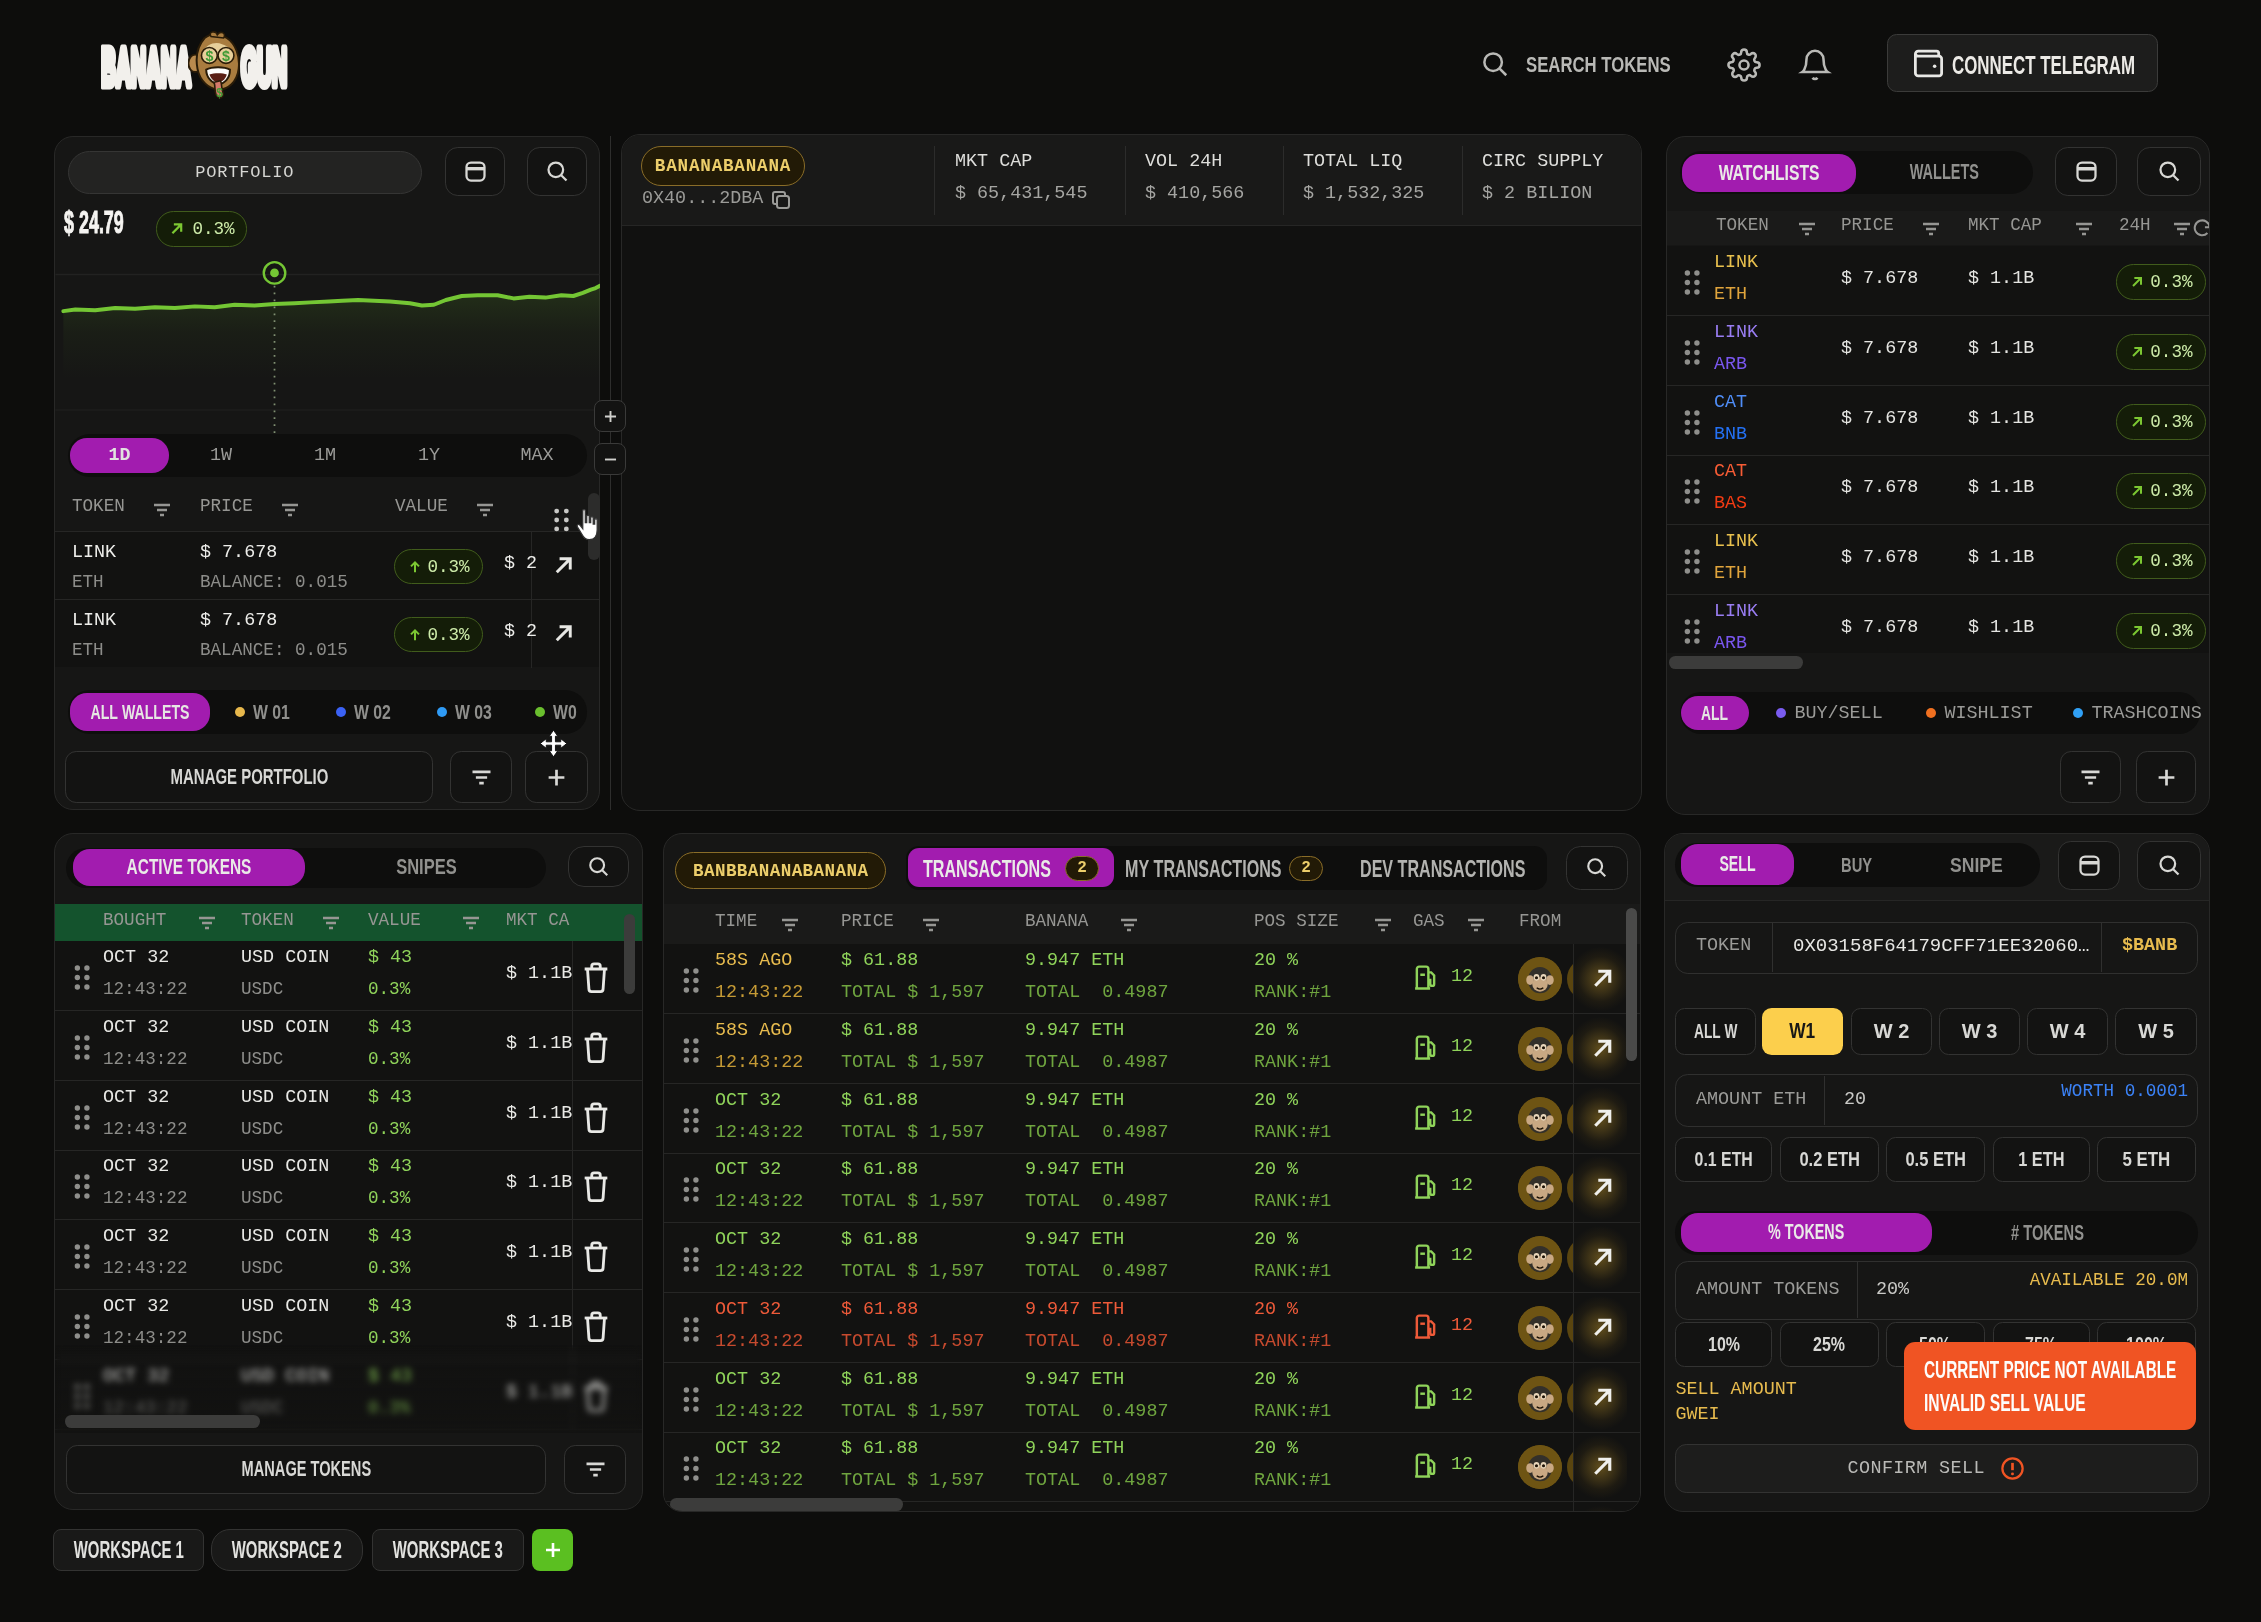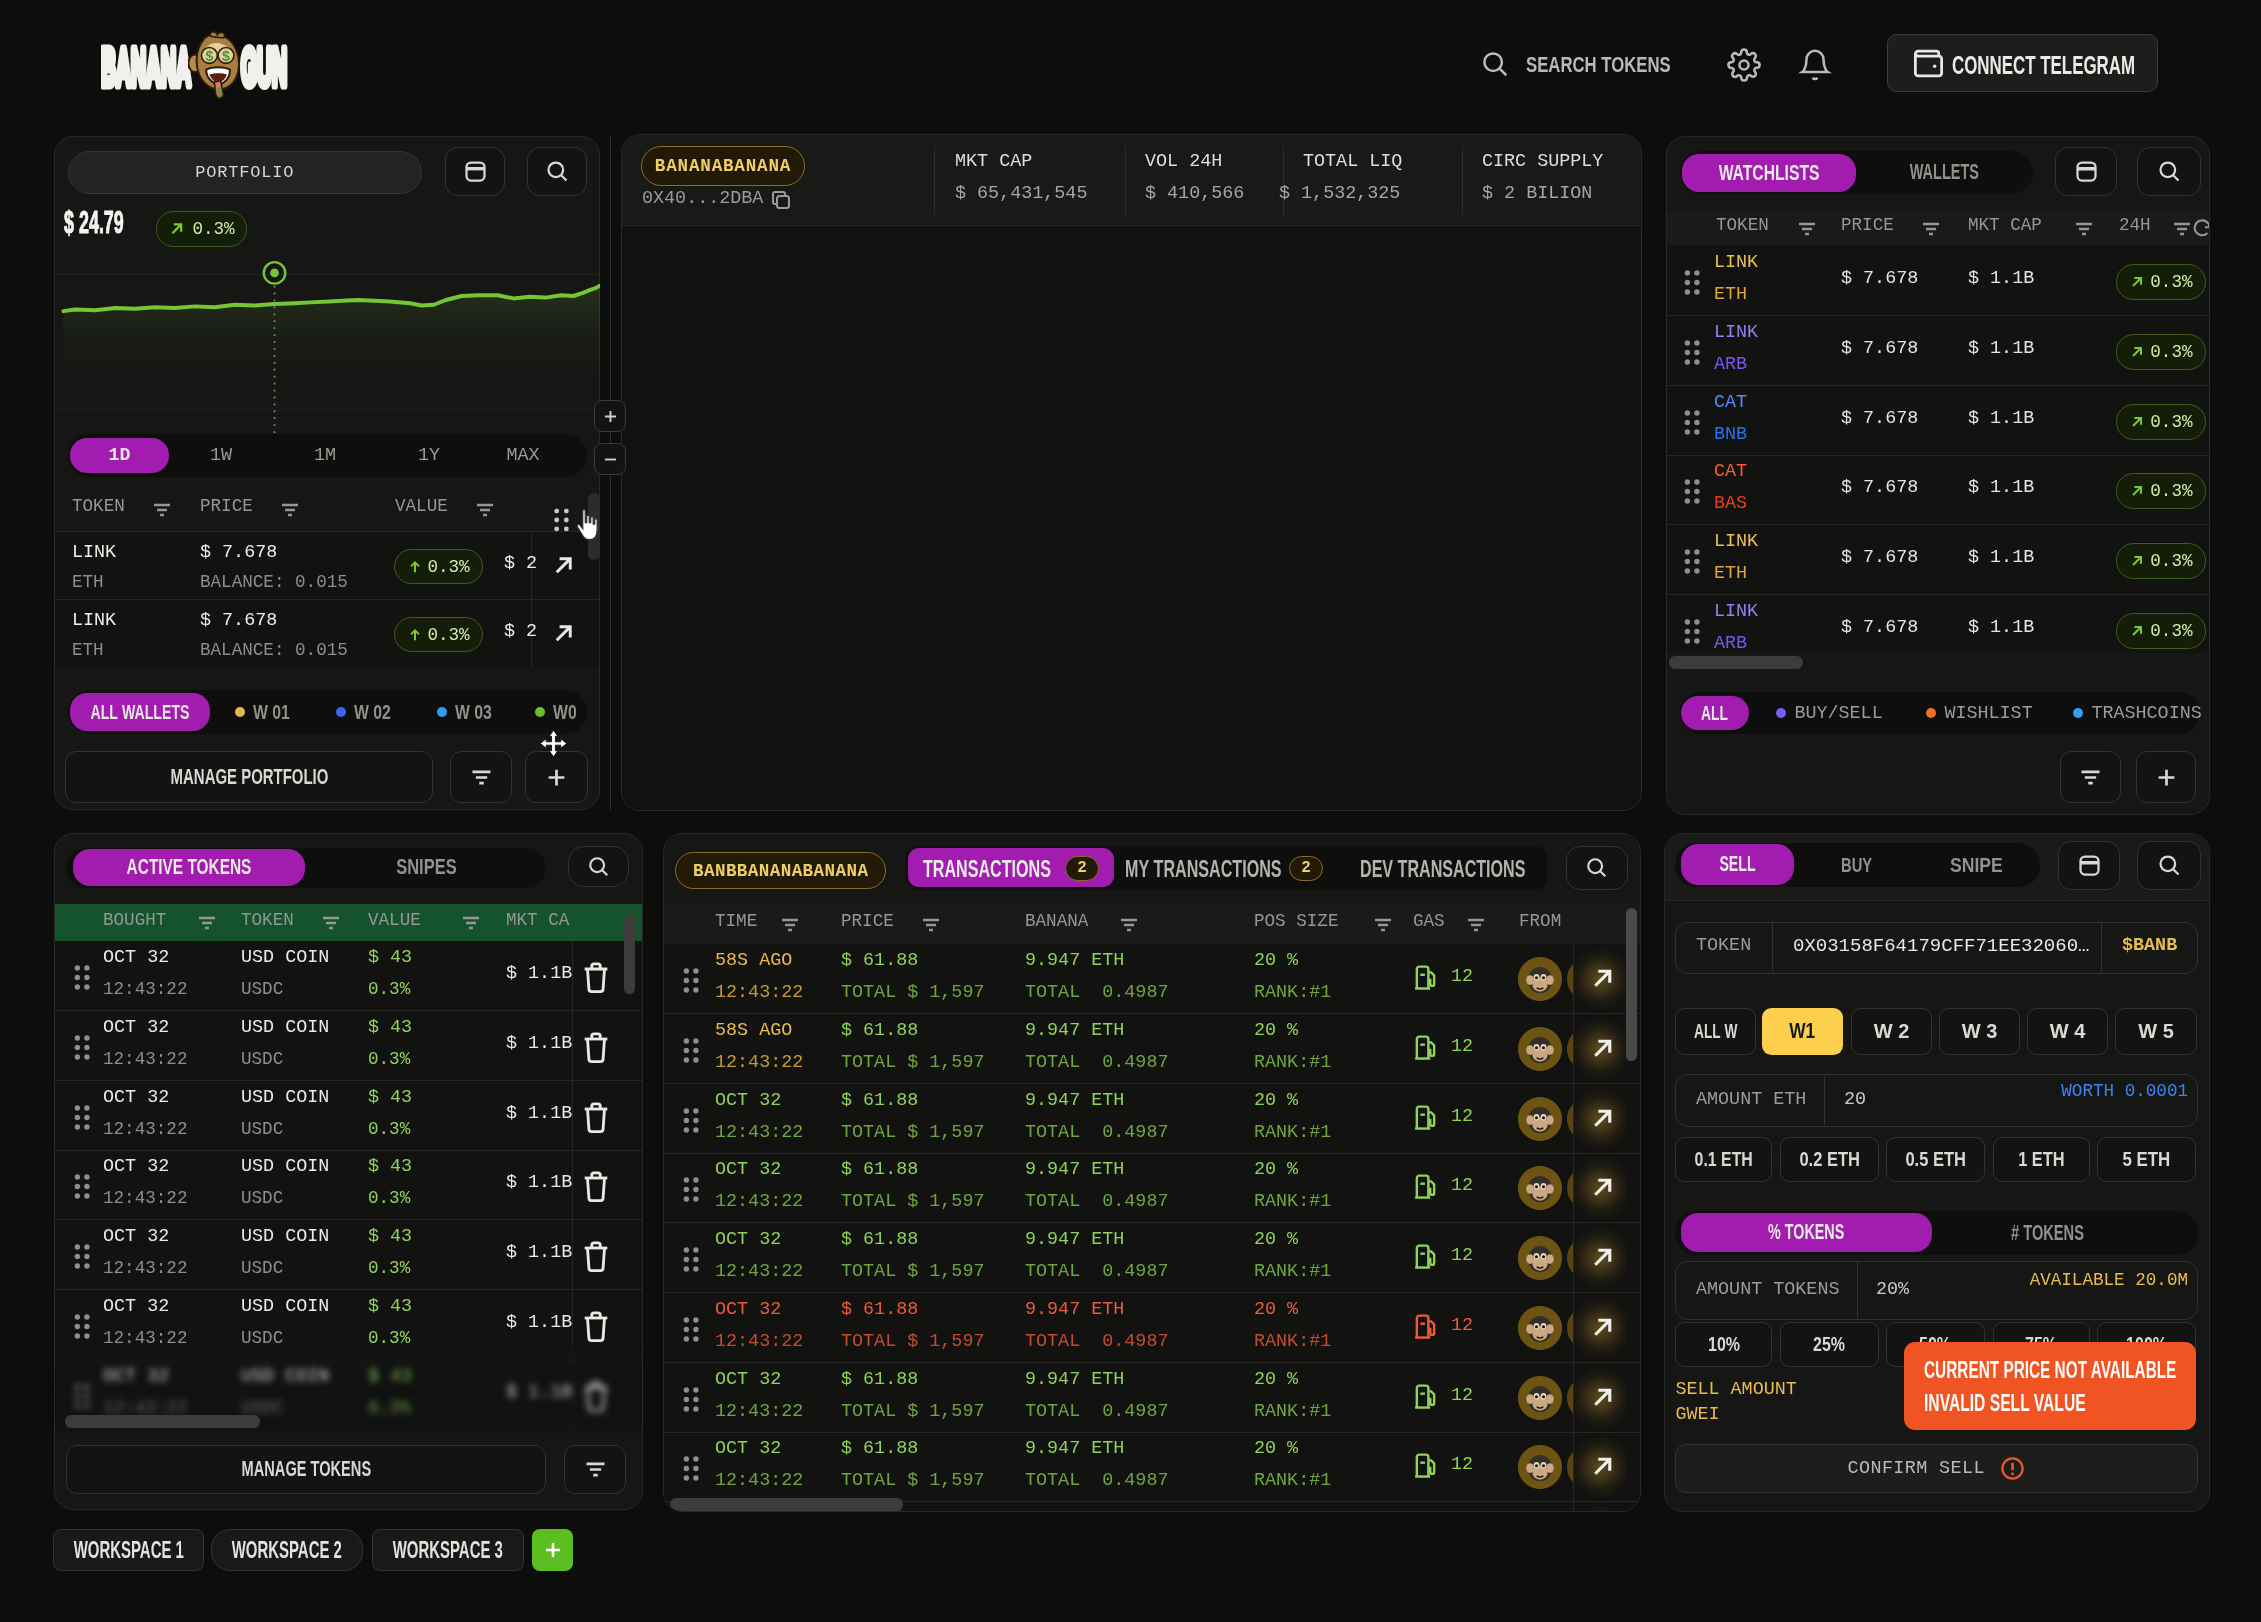--- a/index.html
+++ b/index.html
@@ -111,21 +111,21 @@
     <circle cx="275" cy="10" r="5.5" fill="#74c634"></circle>
   </svg>
 
   <div class="pillbar" style="left:12.8px; top:297px; width:519px; height:43px;"></div>
   <div class="activepill" style="left:15px; top:301px; width:99px; height:35px;">
       <span class="mono" style="font-size:18.4px; color:#e2e2df; font-weight:bold;">1D</span>
     </div>
   <div class="abs mono muted" style="left:114px; top:297px; width:104px; height:43px; display:flex;align-items:center;justify-content:center; font-size:18.4px;">1W</div>
   <div class="abs mono muted" style="left:218px; top:297px; width:104px; height:43px; display:flex;align-items:center;justify-content:center; font-size:18.4px;">1M</div>
   <div class="abs mono muted" style="left:322px; top:297px; width:104px; height:43px; display:flex;align-items:center;justify-content:center; font-size:18.4px;">1Y</div>
-  <div class="abs mono muted" style="left:416px; top:297px; width:104px; height:43px; display:flex;align-items:center;justify-content:center; font-size:18.4px;">MAX</div>
+  <div class="abs mono muted" style="left:430px; top:297px; width:104px; height:43px; display:flex;align-items:center;justify-content:center; font-size:18.4px;">MAX</div>
 
   <div class="abs mono" style="left:0; top:359px; width:544px; height:32px; color:#969693; font-size:17.6px;">
     <span class="abs" style="left:17px;">TOKEN</span>
     <svg class="abs" style="left:95px; top:1.6px;" width="24" height="24" viewBox="0 0 24 24" stroke="#969693" stroke-width="2.4" fill="none">
         <path d="M4 7h16M7 12h10M10 17h4"></path>
       </svg>
     <span class="abs" style="left:145px;">PRICE</span>
     <svg class="abs" style="left:223px; top:1.6px;" width="24" height="24" viewBox="0 0 24 24" stroke="#969693" stroke-width="2.4" fill="none">
         <path d="M4 7h16M7 12h10M10 17h4"></path>
       </svg>
@@ -253,21 +253,21 @@
   <div class="abs" style="left:312px; top:11.2px; width:0.8px; height:69px; background:#2c2c2b;"></div>
   <div class="abs" style="left:503px; top:11.2px; width:0.8px; height:69px; background:#2c2c2b;"></div>
   <div class="abs" style="left:661px; top:11.2px; width:0.8px; height:69px; background:#2c2c2b;"></div>
   <div class="abs" style="left:840px; top:11.2px; width:0.8px; height:69px; background:#2c2c2b;"></div>
 
   <div class="abs mono" style="left:333px; top:16px; font-size:18.4px; color:#dededb;">MKT CAP</div>
   <div class="abs mono" style="left:333px; top:48px; font-size:18.4px; color:#a5a5a2;">$ 65,431,545</div>
   <div class="abs mono" style="left:523px; top:16px; font-size:18.4px; color:#dededb;">VOL 24H</div>
   <div class="abs mono" style="left:523px; top:48px; font-size:18.4px; color:#a5a5a2;">$ 410,566</div>
   <div class="abs mono" style="left:681px; top:16px; font-size:18.4px; color:#dededb;">TOTAL LIQ</div>
-  <div class="abs mono" style="left:657px; top:48px; font-size:18.4px; color:#a5a5a2;">$ 1,532,325</div>
+  <div class="abs mono" style="left:681px; top:48px; font-size:18.4px; color:#a5a5a2;">$ 1,532,325</div>
   <div class="abs mono" style="left:860px; top:16px; font-size:18.4px; color:#dededb;">CIRC SUPPLY</div>
   <div class="abs mono" style="left:860px; top:48px; font-size:18.4px; color:#a5a5a2;">$ 2 BILION</div>
 </div>
 
 <div class="panel" id="p-watch" style="left:1666px; top:136px; width:544px; height:679px; overflow:hidden;">
 
   <div class="pillbar" style="left:12.8px; top:14.4px; width:353px; height:43px;"></div>
   <div class="activepill" style="left:15px; top:17px; width:174px; height:38px;">
       <span class="sans condc" style="transform:scaleX(0.73); font-size:21.5px; color:#eaeae7;">WATCHLISTS</span>
     </div>

